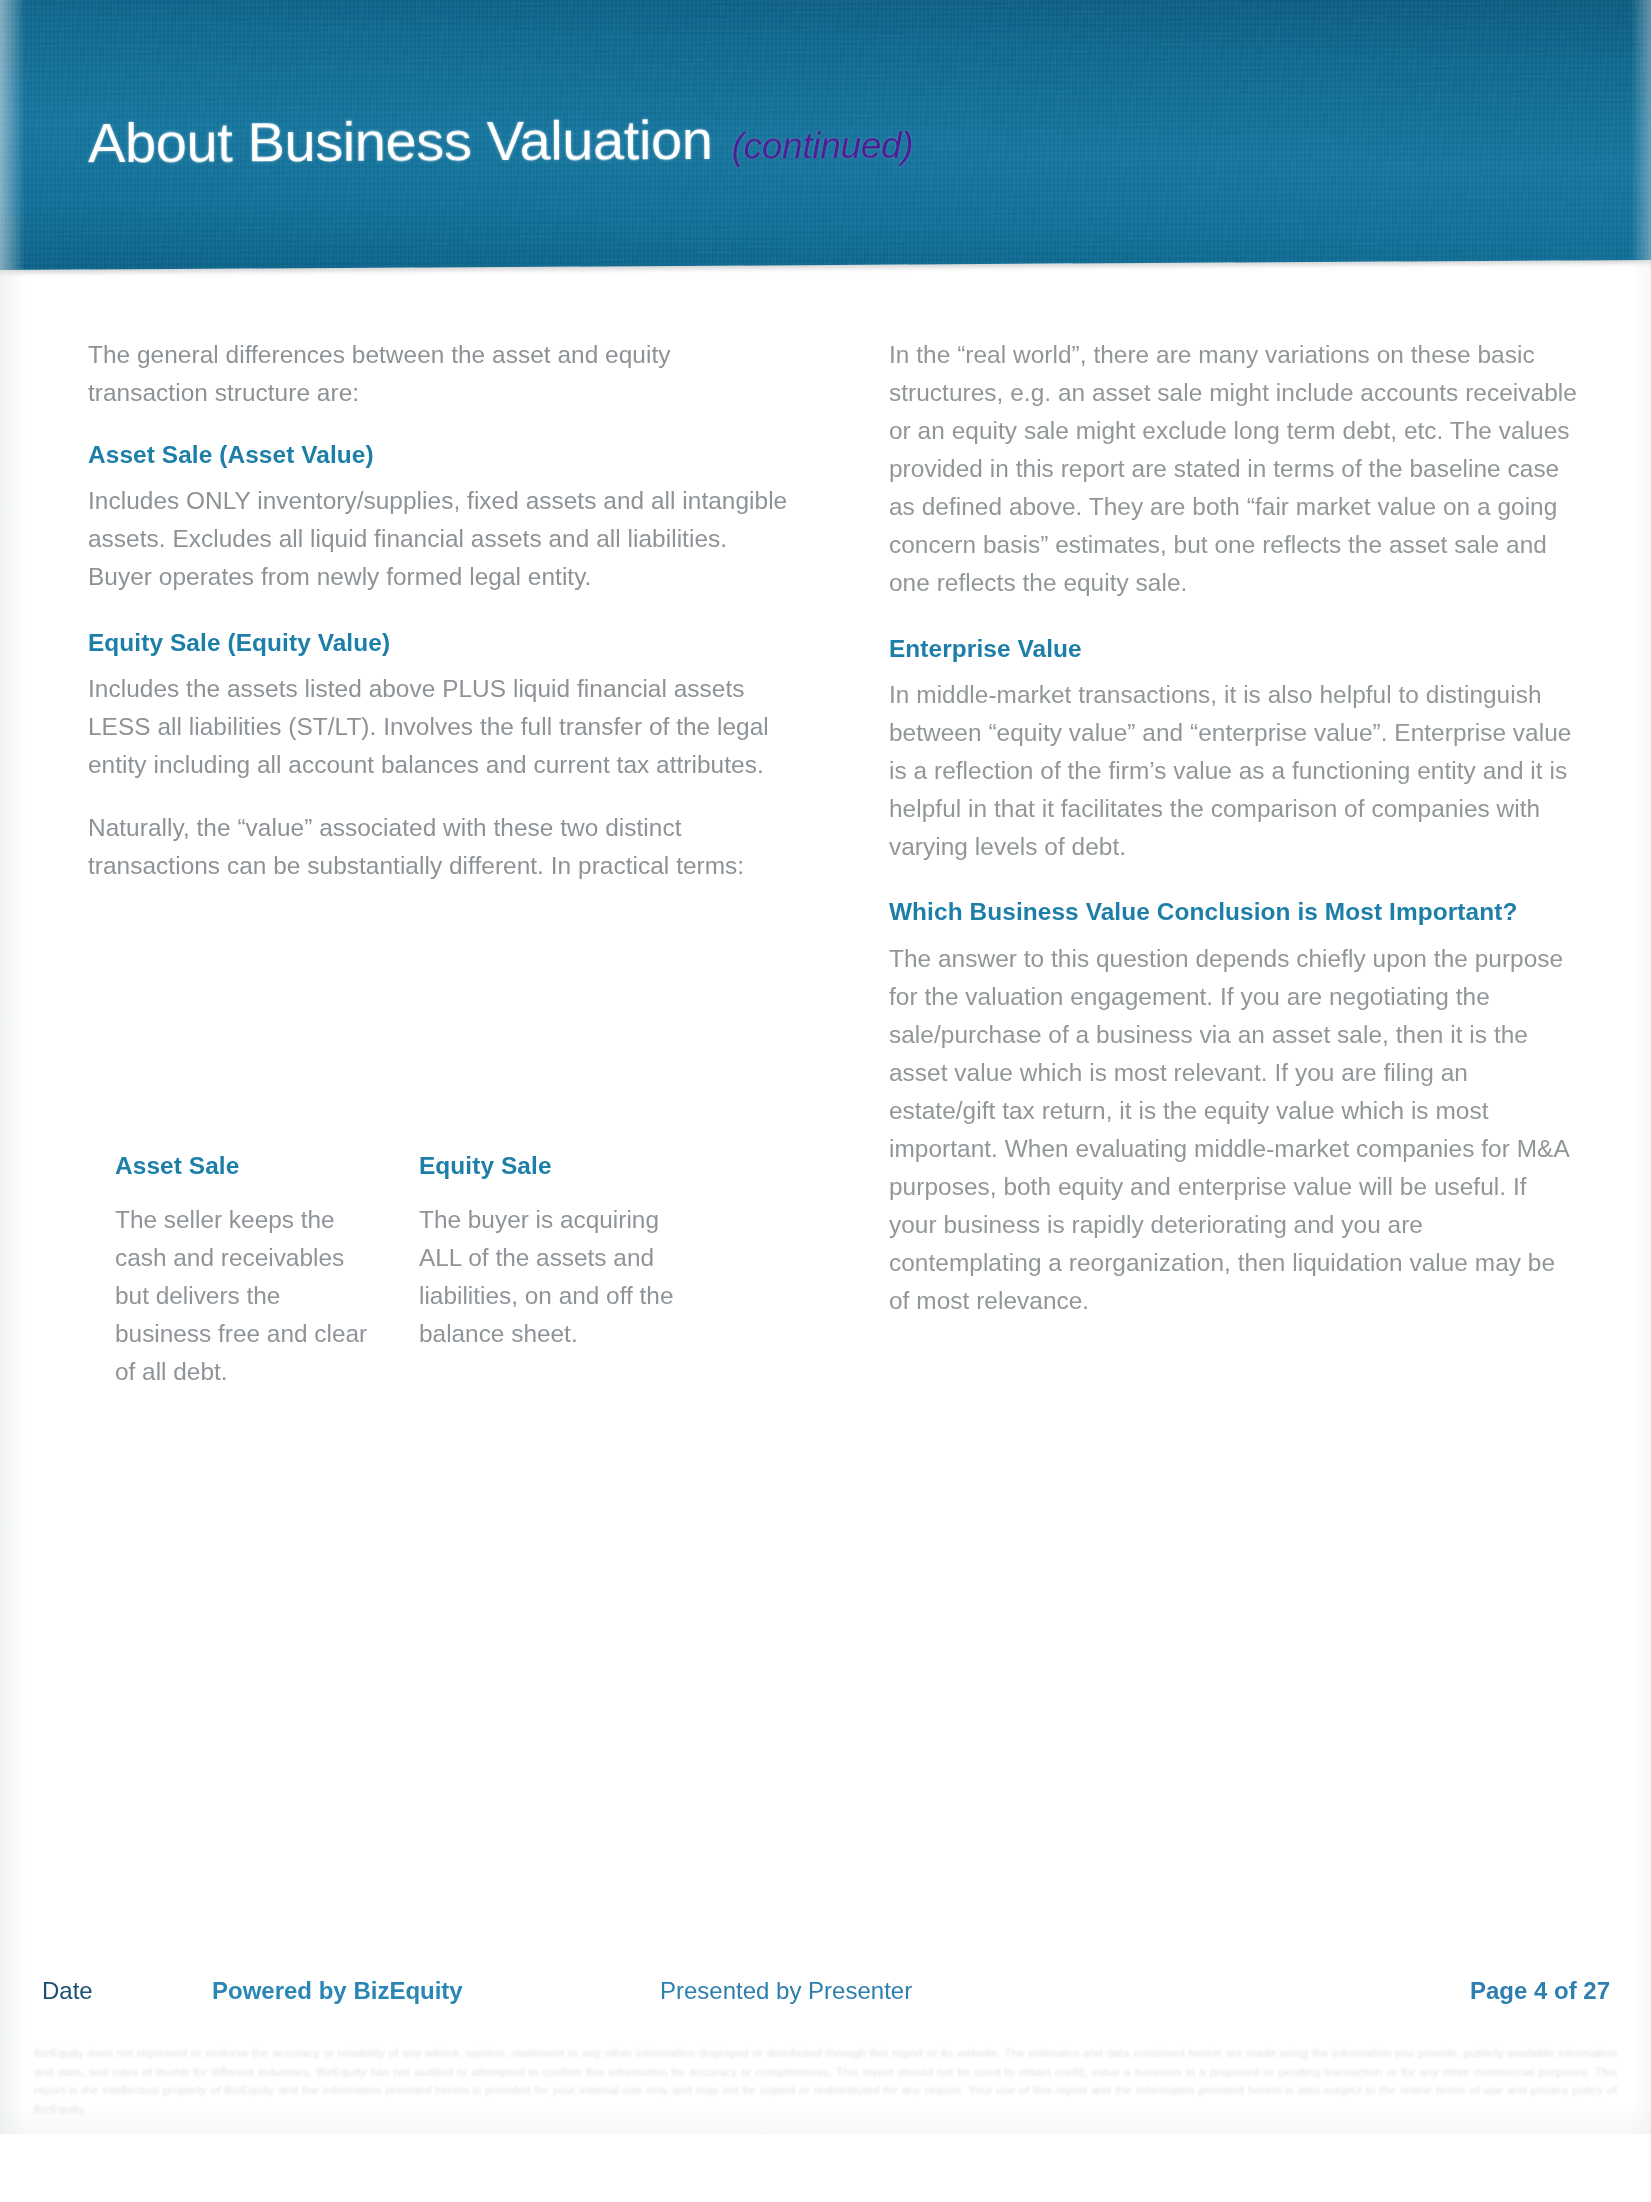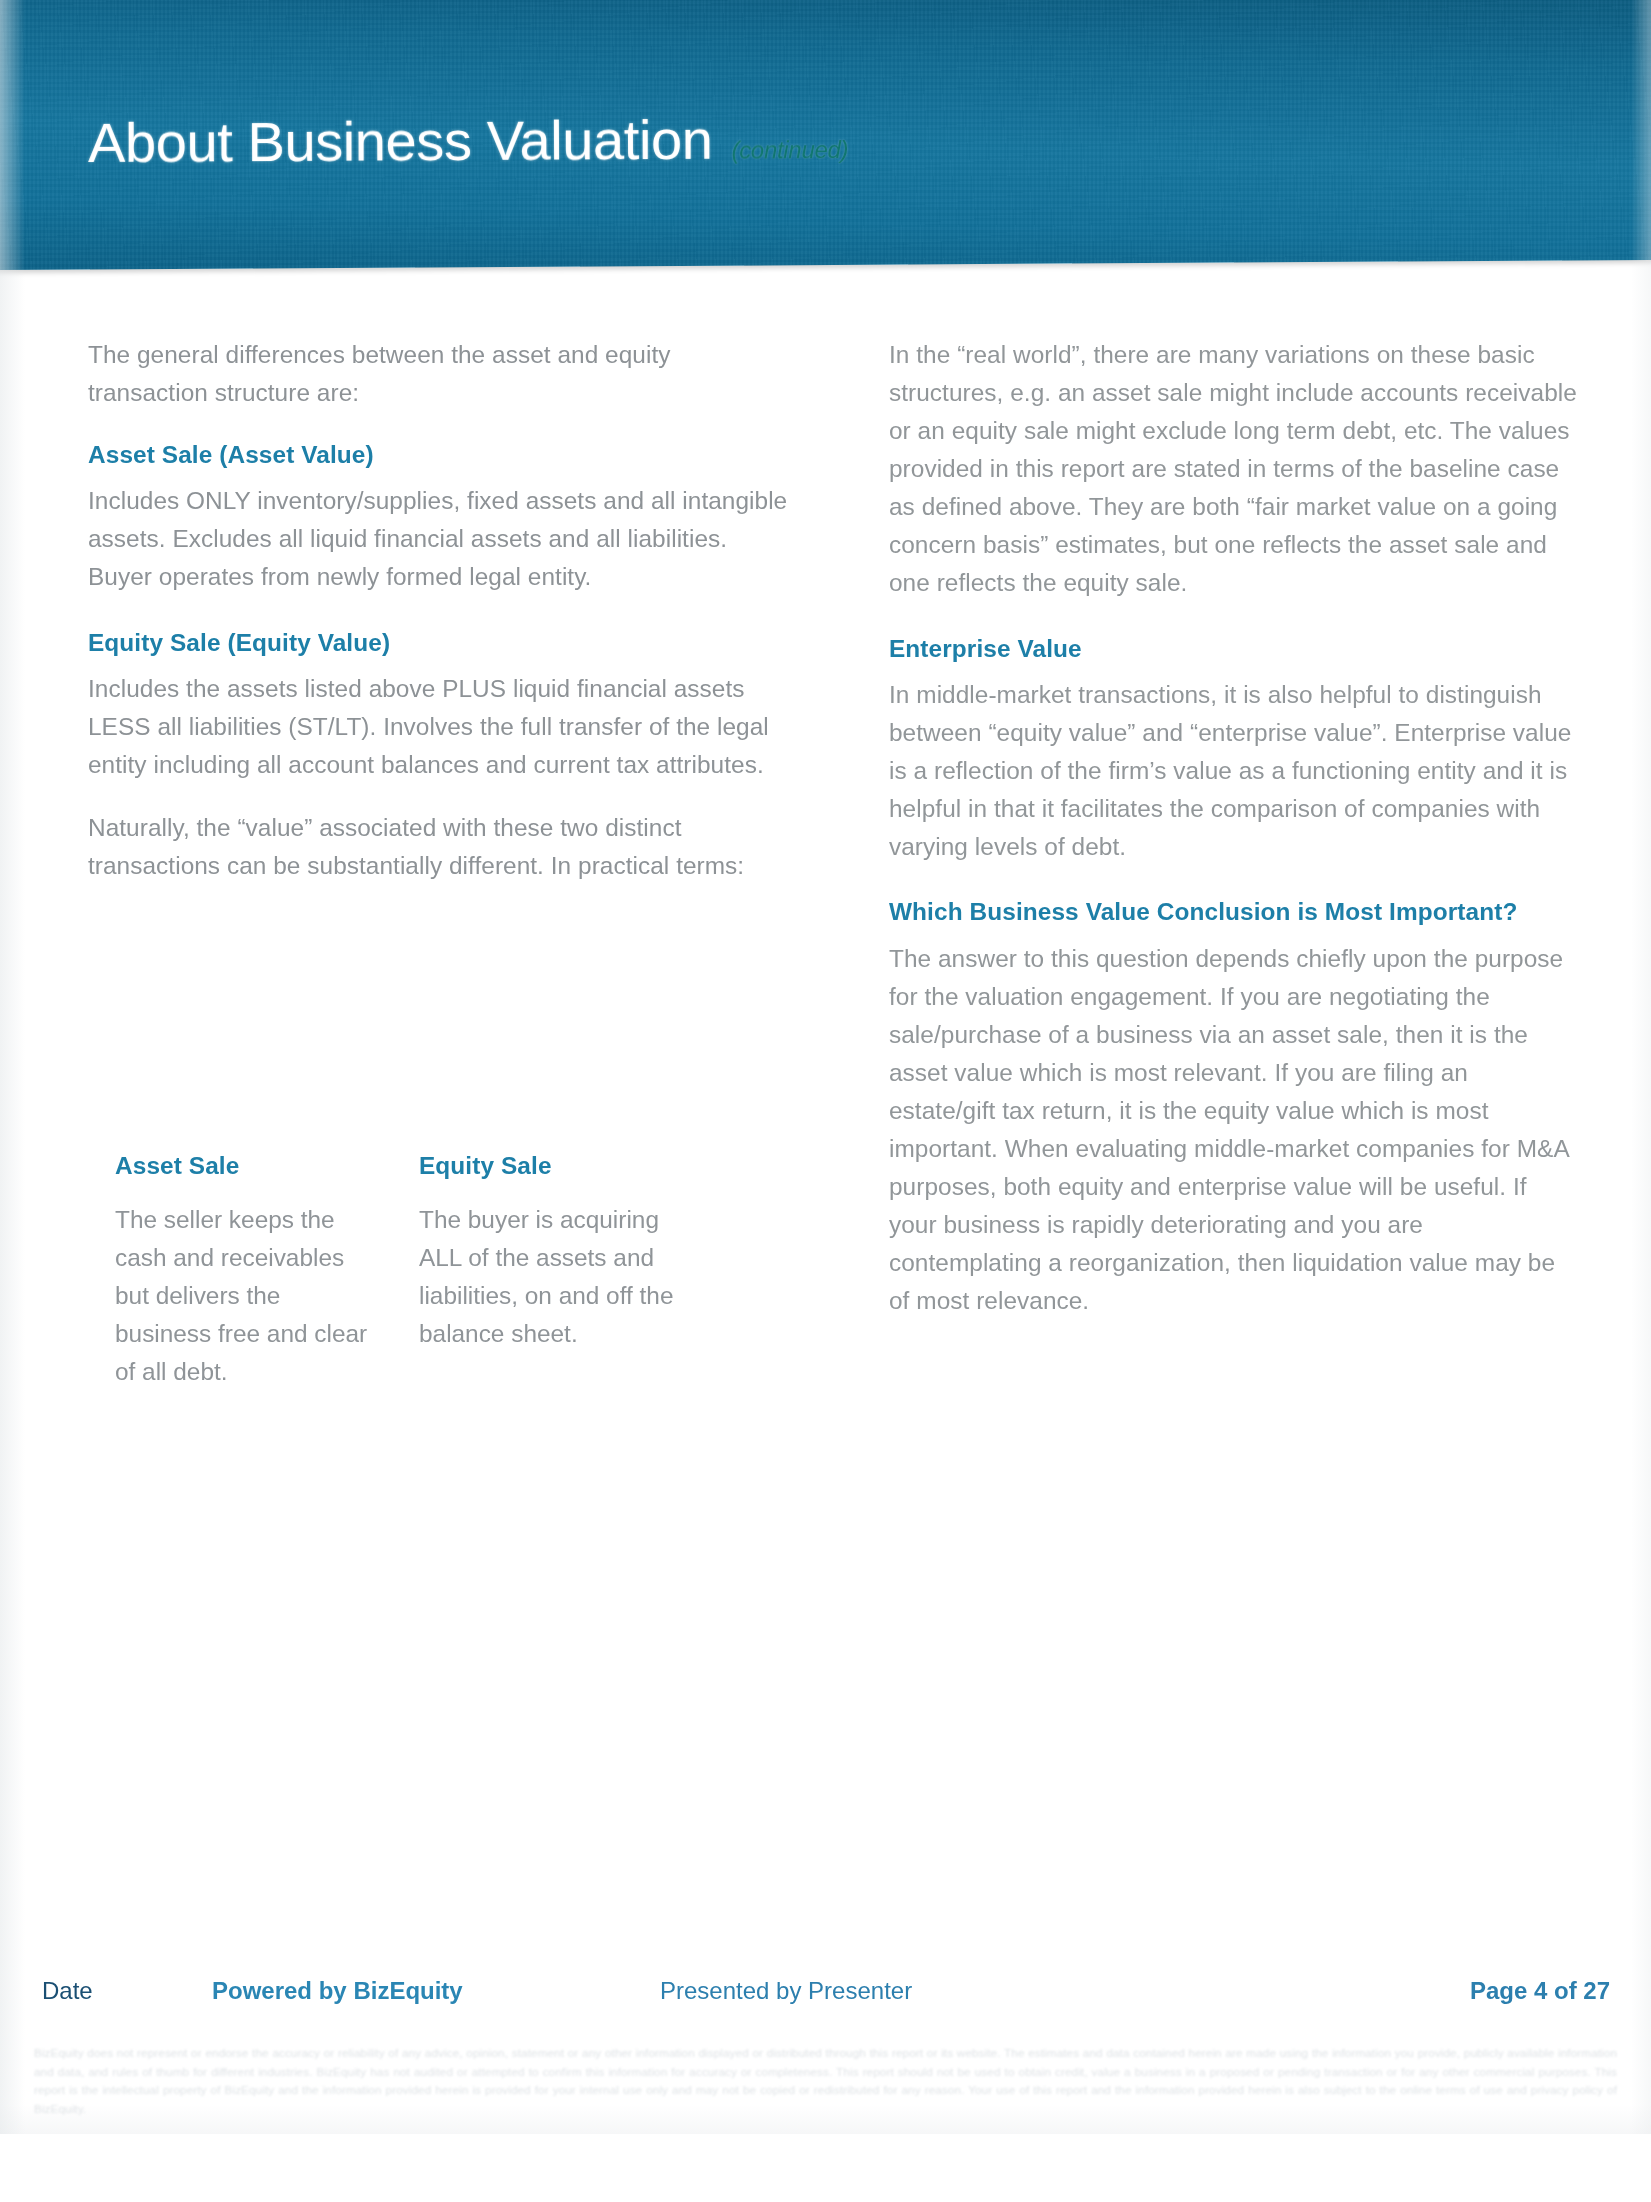--- a/index.html
+++ b/index.html
@@ -56,24 +56,24 @@
   .header-title {
     font-size: 56px;
     font-weight: 400;
     color: #ffffff;
     letter-spacing: -0.4px;
     line-height: 1;
     text-shadow: 0 0 2.9px rgba(255,255,255,0.45);
     white-space: nowrap;
   }
   .header-suffix {
-    font-size: 24px;
+    font-size: 37px;
     font-style: italic;
     font-weight: 400;
-    color: #0f766e;
+    color: #4c1d95;
     letter-spacing: -0.3px;
     white-space: nowrap;
     text-shadow: 0 0 1.9px rgba(255,255,255,0.35);
   }
 
   
   .content {
     position: absolute;
     left: 0;
     top: 336px;

